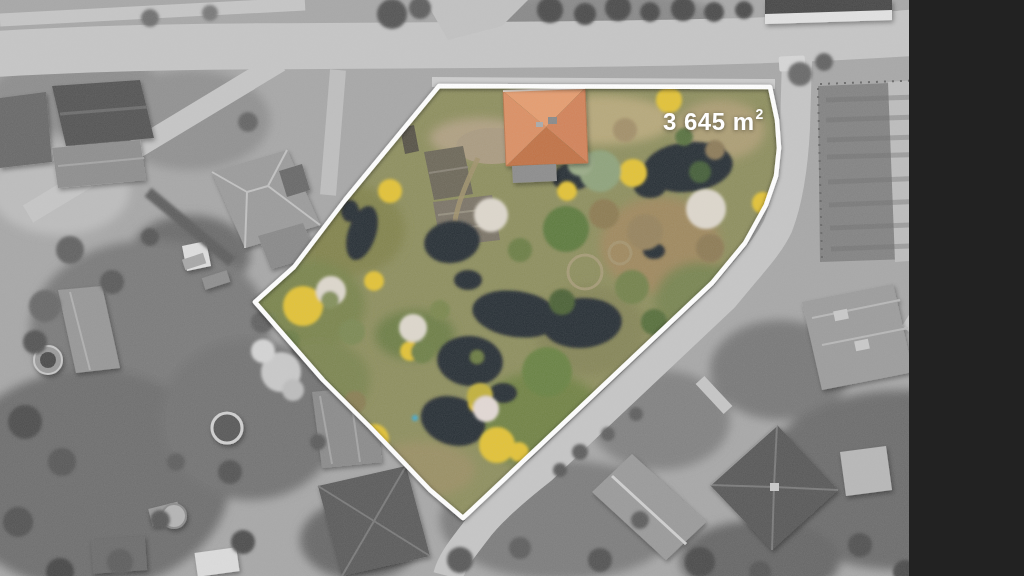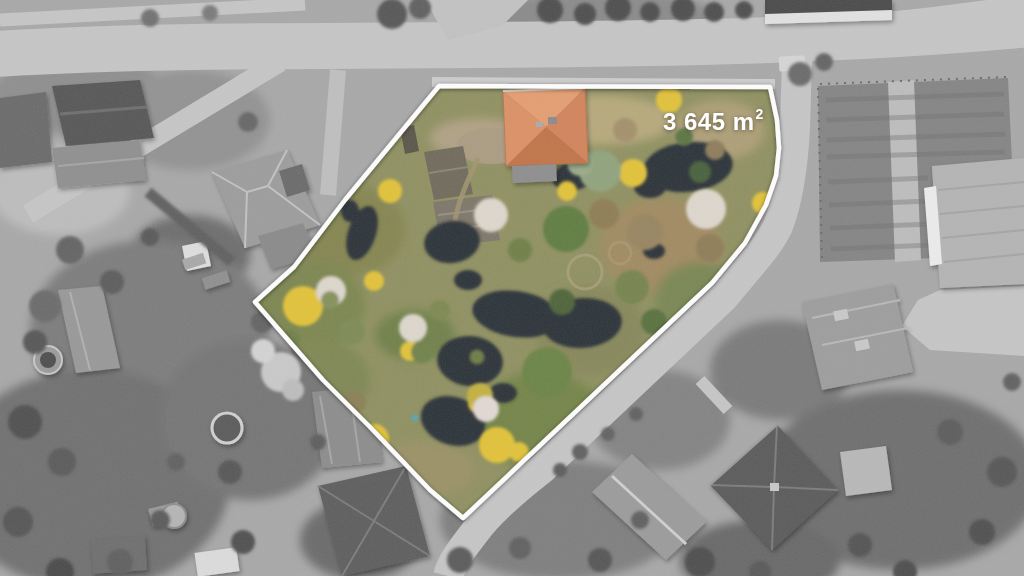--- a/index.html
+++ b/index.html
@@ -1,16 +1,16 @@
 <!DOCTYPE html>
 <html style="--c-boundary: #ffffff; --c-label: #ffffff; --c-roof: #d2835a; --c-pond: #2c3137; --c-yellow_foliage: #e2c238; --c-road: #c6c6c6;"><head>
 <meta charset="utf-8">
 <style>
   html,body{margin:0;padding:0;background:#222;}
-  .stage{position:relative;width:1024px;height:576px;overflow:hidden;
+  .stage{position:relative;width:909px;height:576px;overflow:hidden;
          font-family:"Liberation Sans",sans-serif;background:#737373;}
   .stage svg{display:block}
   .area-label{position:absolute;left:663px;top:109px;
     color:var(--c-label,#ffffff);font-weight:bold;font-size:24px;line-height:1;
     letter-spacing:.5px;text-shadow:0 1px 4px rgba(0,0,0,.45);user-select:none;}
   .area-label sup{font-size:14px;position:relative;top:-2px;left:1px;}
   .road{stroke:var(--c-road,#c6c6c6);fill:none;}
   .pond{fill:var(--c-pond,#2c3137);}
   .ybush{fill:var(--c-yellow_foliage,#e2c238);}
 </style>

